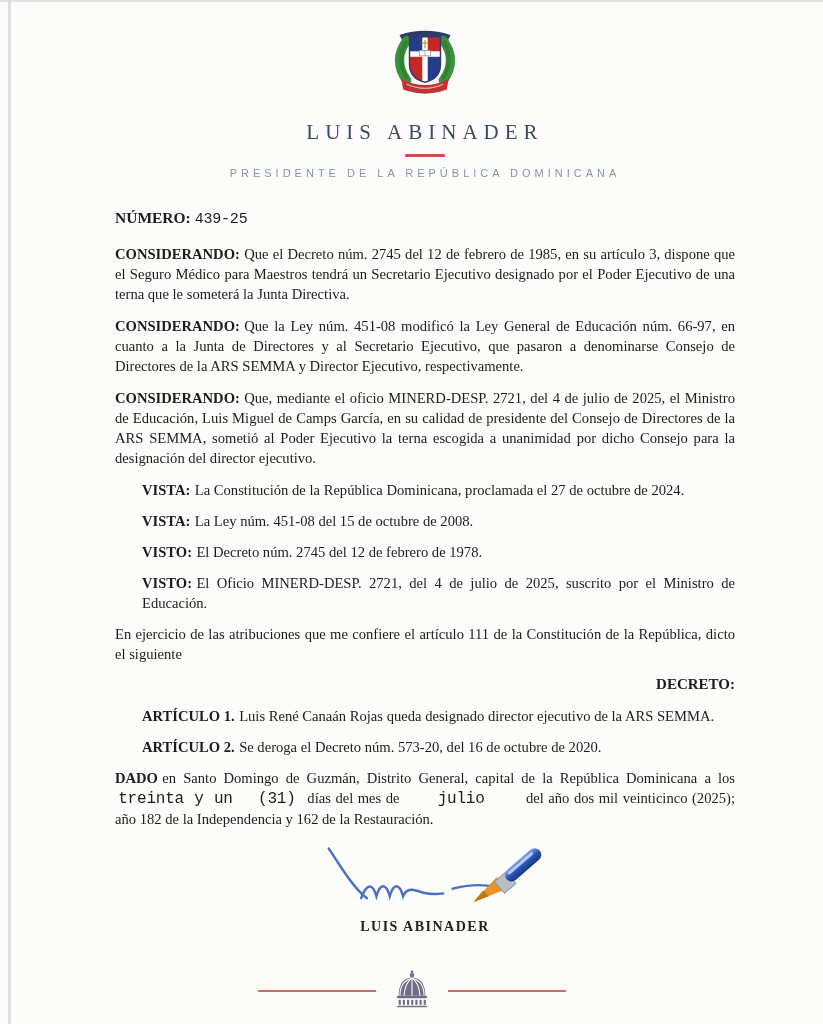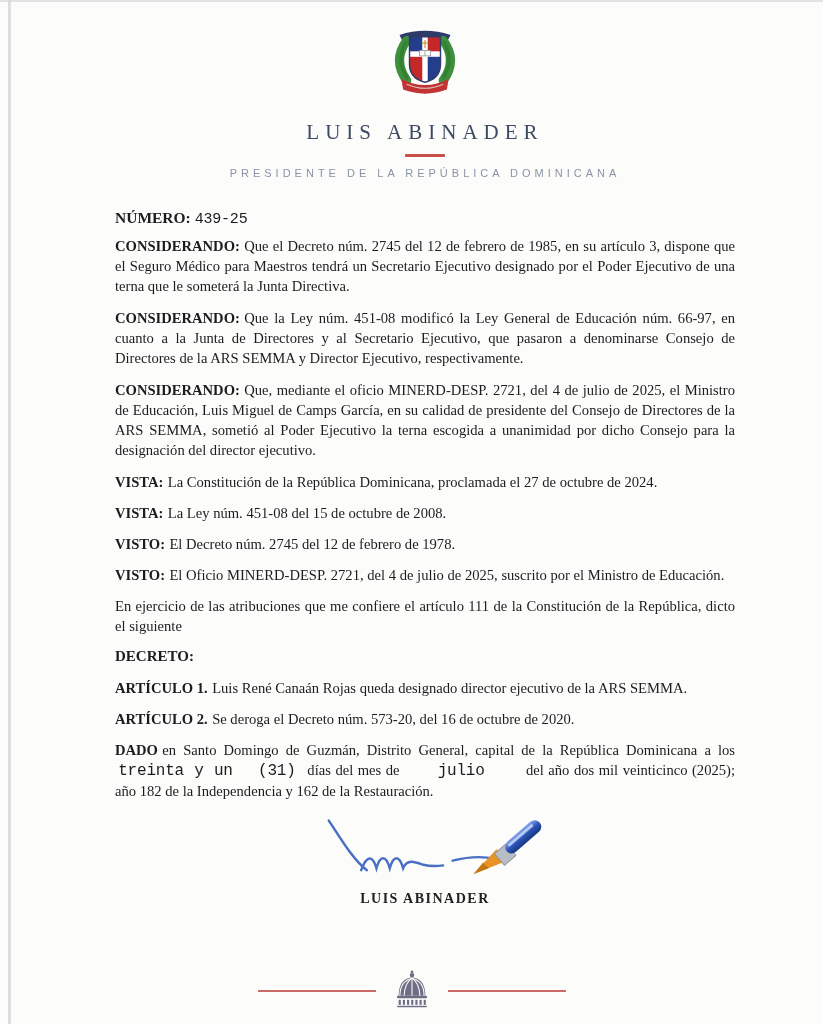--- a/index.html
+++ b/index.html
@@ -38,40 +38,40 @@
   }
   .president-subtitle{
     font-family:"Liberation Sans", sans-serif;
     font-size:11px;
     letter-spacing:4px;
     color:#8a93a5;
   }
   
   .number-line{
     margin-top:30px;
-    margin-bottom:8px;
+    margin-bottom:16px;
     font-size:15.5px;
   }
   .number-label{font-weight:bold;}
   .typed{
     font-family:"Liberation Mono", monospace;
     font-size:16px;
     letter-spacing:-0.2px;
   }
   .number-value{font-size:15px;}
   p.body-par{
     margin:0 0 12px 0;
     font-size:14.6px;
     line-height:20px;
     text-align:justify;
   }
-  p.tight{margin-bottom:11px;}
+  p.tight{margin-bottom:11px;margin-left:27px;}
   .plead{font-weight:bold;margin-right:.30em;}
   .decree-heading{
-    text-align:left;
+    text-align:right;
     font-weight:bold;
     font-size:15px;
     margin:2px 0 13px 0;
   }
   .fill-day-words{margin:0 .2em;}
   .fill-day-num{margin:0 .45em 16px 1.1em;}
   .fill-month{margin:12px 2.3em 0 2.1em;}
   
   .signature-block{
     text-align:center;

